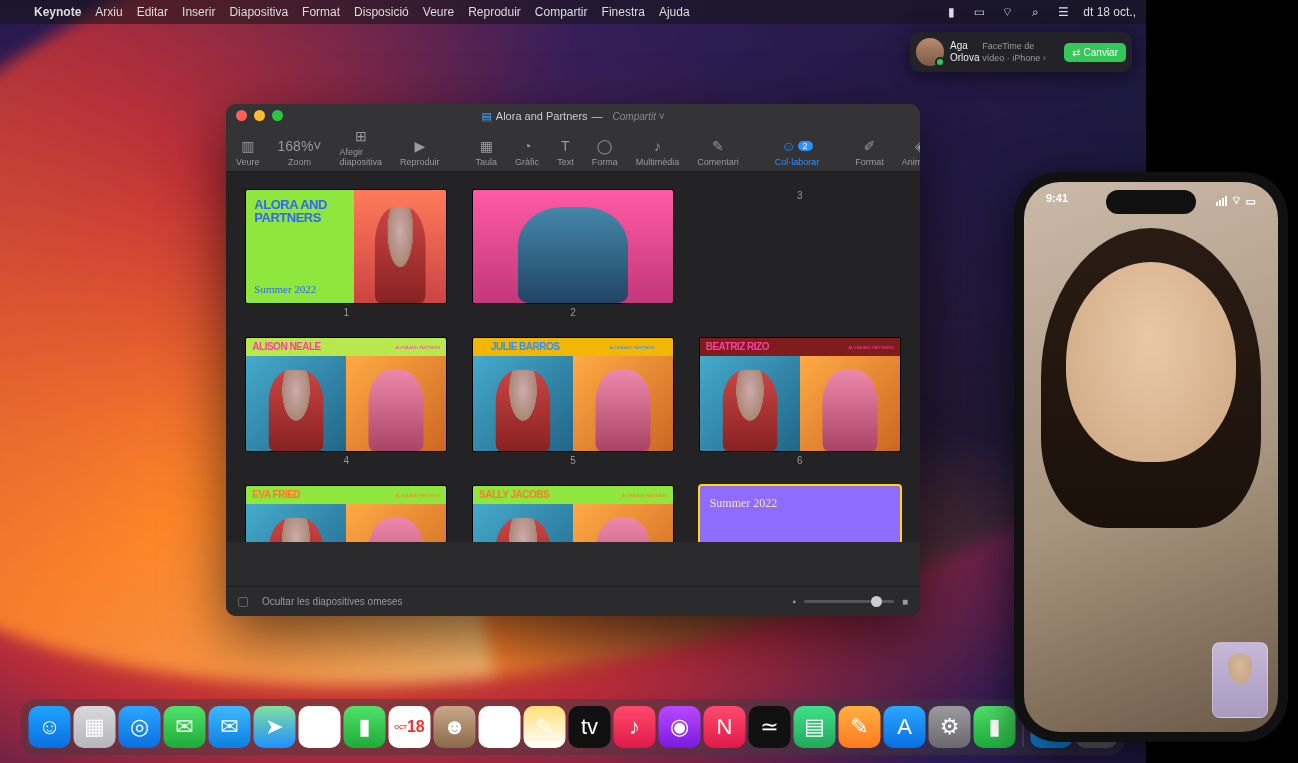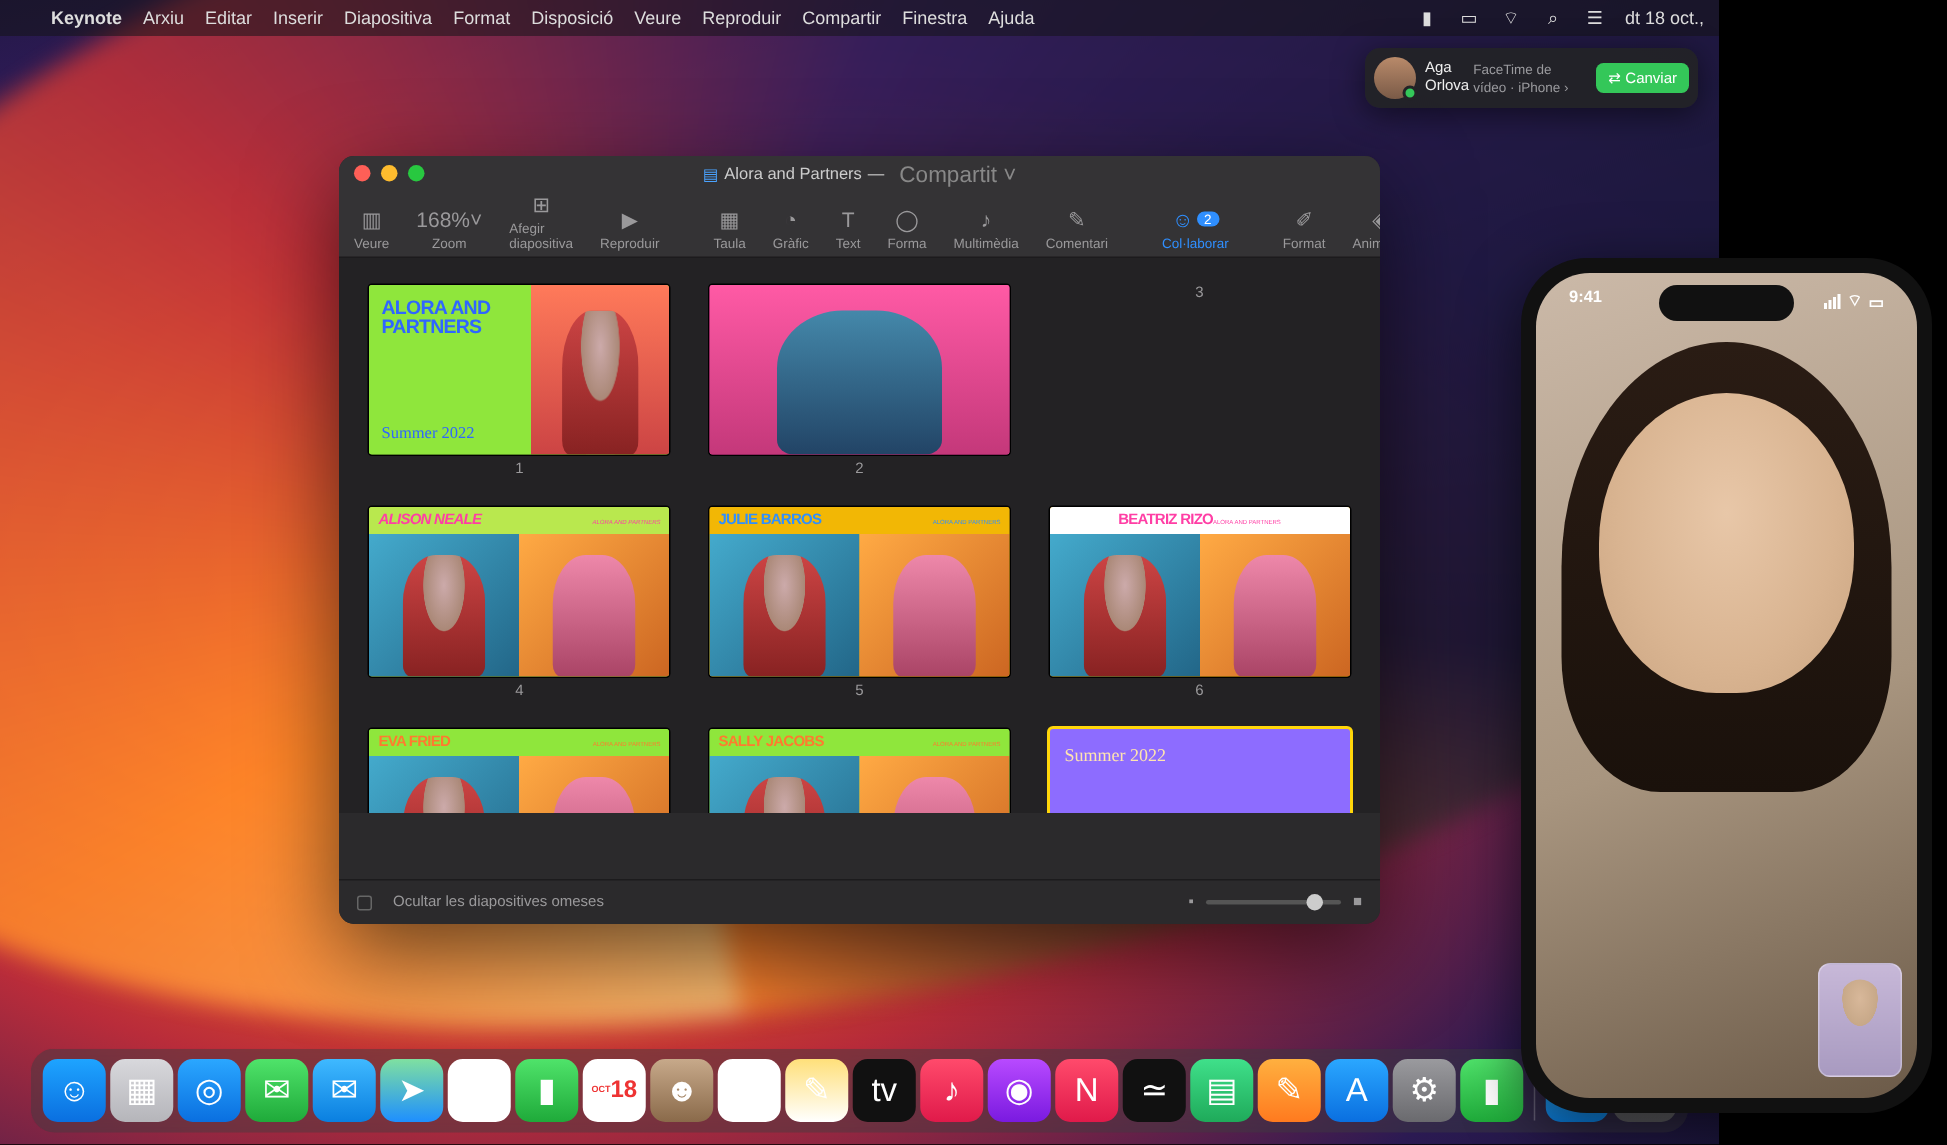--- a/index.html
+++ b/index.html
@@ -27,21 +27,21 @@
 .ft-text .sub { color:#9a9a9e; font-size:9px; }
 .ft-btn { background:#34c759; color:#fff; font-size:10px; padding:4px 8px; border-radius:5px; display:flex; align-items:center; gap:3px; }
 
 
 .kn { position:absolute; left:226px; top:104px; width:694px; height:512px; background:#2b2a2c; border-radius:10px; box-shadow:0 20px 60px rgba(0,0,0,.6); overflow:hidden; z-index:40; display:flex; flex-direction:column; }
 .kn-title { height:24px; background:#343335; display:flex; align-items:center; justify-content:center; position:relative; color:#ccc; font-size:11px; }
 .traffic { position:absolute; left:10px; top:6px; display:flex; gap:7px; }
 .tl { width:11px; height:11px; border-radius:50%; }
 .tl.r{background:#ff5f57}.tl.y{background:#febc2e}.tl.g{background:#28c840}
 .kn-title-txt { display:flex; align-items:center; gap:4px; }
-.kn-share { color:#888; font-size:15px; margin-left:6px; }
+.kn-share { color:#888; font-size:10px; margin-left:6px;font-style:italic; }
 
 .kn-toolbar { height:44px; background:#343335; border-bottom:1px solid #1c1b1d; display:flex; align-items:flex-end; padding:0 10px 4px; gap:18px; color:#9a999b; font-size:9px; }
 .tb { display:flex; flex-direction:column; align-items:center; gap:2px; }
 .tb .ic { height:18px; display:flex; align-items:center; justify-content:center; font-size:14px; color:#9a999b; }
 .tb.active .ic, .tb.active { color:#2f8fff; }
 .tb-sep { flex:1; }
 .collab-badge { background:#2f8fff; color:#fff; border-radius:8px; padding:0 5px; font-size:9px; margin-left:2px; }
 
 .kn-body { flex:1; background:#232224; overflow:auto; padding:18px 18px 10px; }
 .grid { display:grid; grid-template-columns:repeat(3,1fr); gap:20px 22px; }
@@ -221,56 +221,56 @@
                   <div class="person" style="background:linear-gradient(#48a,#246)"></div>
                 </div>
               </div>
             </div>
             <div class="snum">2</div>
           </div>
           <div class="slide-wrap">
             <div class="snum">3</div>
           </div>
           <div class="slide-wrap">
-            <div class="slide" style="background: rgb(185, 232, 78); font-style: italic;">
+            <div class="slide" style="background: rgb(185, 232, 78);">
               <div style="height:18px;background:#B9E84E;display:flex;align-items:center;justify-content:space-between;padding:0 6px">
                 <span class="s-title" style="font-size:10px;color:#FF3EA5">ALISON NEALE</span>
                 <span style="font-size:4px;color:#FF3EA5">ALORA AND PARTNERS</span>
               </div>
               <div style="display:flex;height:calc(100% - 18px)">
                 <div class="photo" style="background:linear-gradient(135deg,#4ac,#268)">
                   <div class="person"></div>
                 </div>
                 <div class="photo" style="background:linear-gradient(135deg,#fa4,#c62)">
                   <div class="person" style="background:linear-gradient(#e8a,#a46)"></div>
                 </div>
               </div>
             </div>
             <div class="snum">4</div>
           </div>
           <div class="slide-wrap">
             <div class="slide" style="background: rgb(242, 183, 5);">
-              <div style="height:18px;background:#F2B705;display:flex;align-items:center;justify-content:space-between;padding:0 6px">
+              <div style="height:18px;background:#F2B705;display:flex;align-items:center;justify-content:space-between;padding:0 18px">
                 <span class="s-title" style="font-size:10px;color:#2F8FFF">JULIE BARROS</span>
                 <span style="font-size:4px;color:#2F8FFF">ALORA AND PARTNERS</span>
               </div>
               <div style="display:flex;height:calc(100% - 18px)">
                 <div class="photo" style="background:linear-gradient(135deg,#4ac,#268)">
                   <div class="person"></div>
                 </div>
                 <div class="photo" style="background:linear-gradient(135deg,#fa4,#c62)">
                   <div class="person" style="background:linear-gradient(#e8a,#a46)"></div>
                 </div>
               </div>
             </div>
             <div class="snum">5</div>
           </div>
           <div class="slide-wrap">
             <div class="slide" style="background: rgb(242, 183, 5);">
-              <div style="height:18px;background:#ffffff;display:flex;align-items:center;justify-content:center;padding:0 6px">
+              <div style="height:18px;background:#7f1d1d;display:flex;align-items:center;justify-content:space-between;padding:0 6px">
                 <span class="s-title" style="font-size:10px;color:#FF3EA5">BEATRIZ RIZO</span>
                 <span style="font-size:4px;color:#FF3EA5">ALORA AND PARTNERS</span>
               </div>
               <div style="display:flex;height:calc(100% - 18px)">
                 <div class="photo" style="background:linear-gradient(135deg,#4ac,#268)">
                   <div class="person"></div>
                 </div>
                 <div class="photo" style="background:linear-gradient(135deg,#fa4,#c62)">
                   <div class="person" style="background:linear-gradient(#e8a,#a46)"></div>
                 </div>

